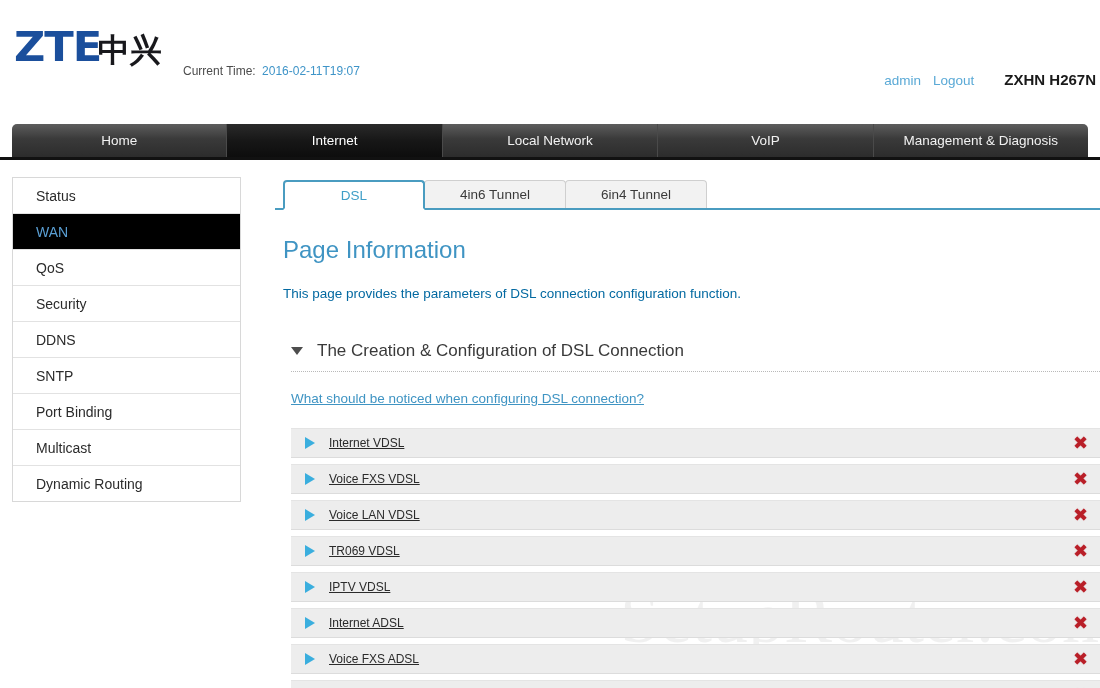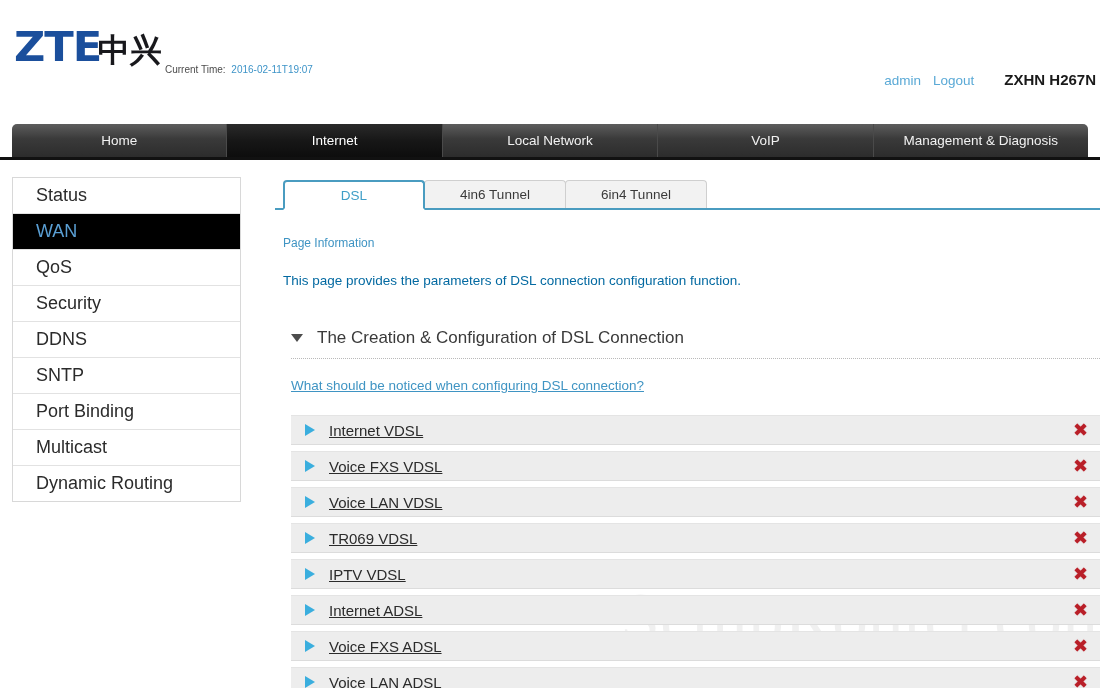--- a/index.html
+++ b/index.html
@@ -46,23 +46,23 @@
   .logo-cn {
     font-family: "DejaVu Sans", sans-serif;
     font-weight: bold;
     font-size: 32px;
     color: #18181c;
     line-height: 1;
     margin-left: 3px;
   }
   .current-time {
     position: absolute;
-    left: 165px;
+    left: 183px;
     top: 64px;
-    font-size: 10px;
+    font-size: 12px;
     color: #4c4c4c;
     white-space: nowrap;
     text-align: right;
   }
   .current-time .tval {
     color: #3e94c8;
     margin-left: 3px;
   }
   .header-right {
     position: absolute;
@@ -133,21 +133,21 @@
     margin-left: 12px;
     border: 1px solid #d8d8d8;
     background: #ffffff;
     flex: none;
   }
   .side-item {
     height: 35px;
     display: flex;
     align-items: center;
     padding-left: 23px;
-    font-size: 18px;
+    font-size: 14px;
     color: #2b2b2b;
     border-bottom: 1px solid #e2e2e2;
     cursor: pointer;
     background: #ffffff;
     user-select: none;
   }
   .side-item:last-child { border-bottom: none; }
   .side-item.active {
     background: #000000;
     color: #5a9fd4;
@@ -195,21 +195,21 @@
     height: 30px;
     z-index: 3;
   }
 
   .panel {
     padding: 0 0 0 8px;
     position: relative;
   }
 
   .page-info-title {
-    font-size: 12px;
+    font-size: 24px;
     color: #3f94c3;
     font-weight: normal;
     margin: 27px 0 0 0;
     line-height: 1.1;
   }
   .page-info-desc {
     font-size: 13.5px;
     color: #0369a1;
     margin: 23px 0 0 0;
   }
@@ -267,21 +267,21 @@
   .tri-right {
     width: 0; height: 0;
     border-top: 6px solid transparent;
     border-bottom: 6px solid transparent;
     border-left: 10px solid #3aaede;
     margin-right: 14px;
     cursor: pointer;
     flex: none;
   }
   .conn-label {
-    font-size: 15px;
+    font-size: 12px;
     color: #2b2b2b;
     text-decoration: underline;
     cursor: pointer;
   }
   .conn-spacer { flex: 1 1 auto; }
   .del-x {
     font-family: "DejaVu Sans", sans-serif;
     font-size: 18px;
     line-height: 1;
     color: #b91f28;

